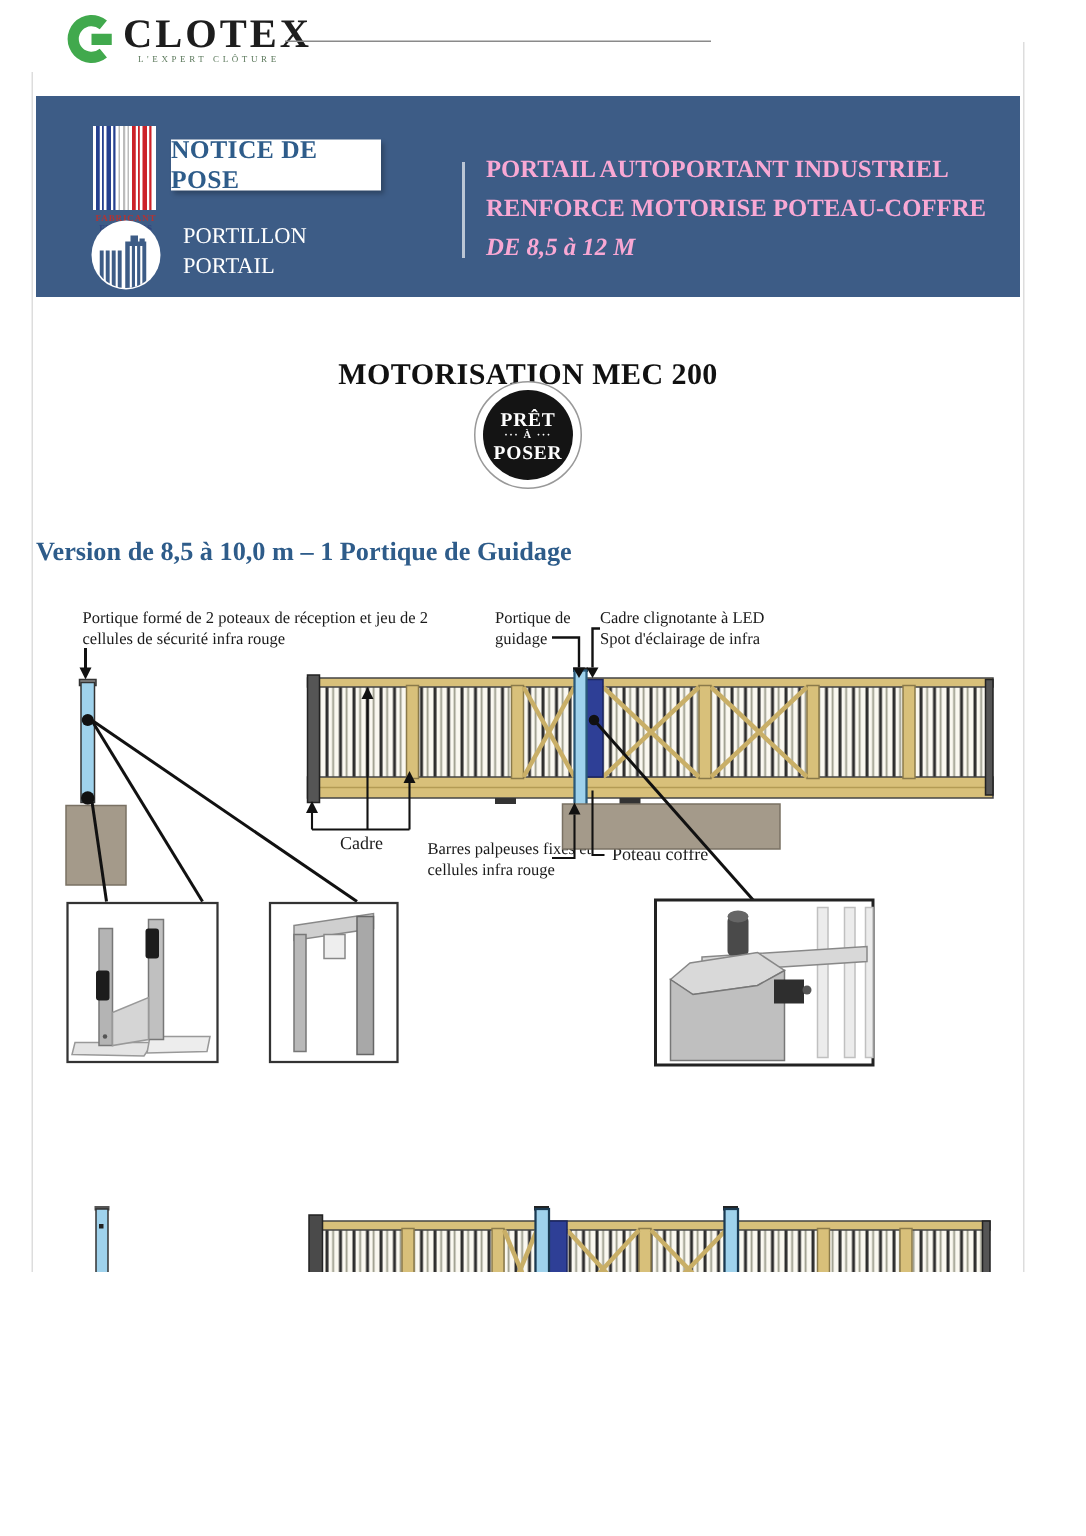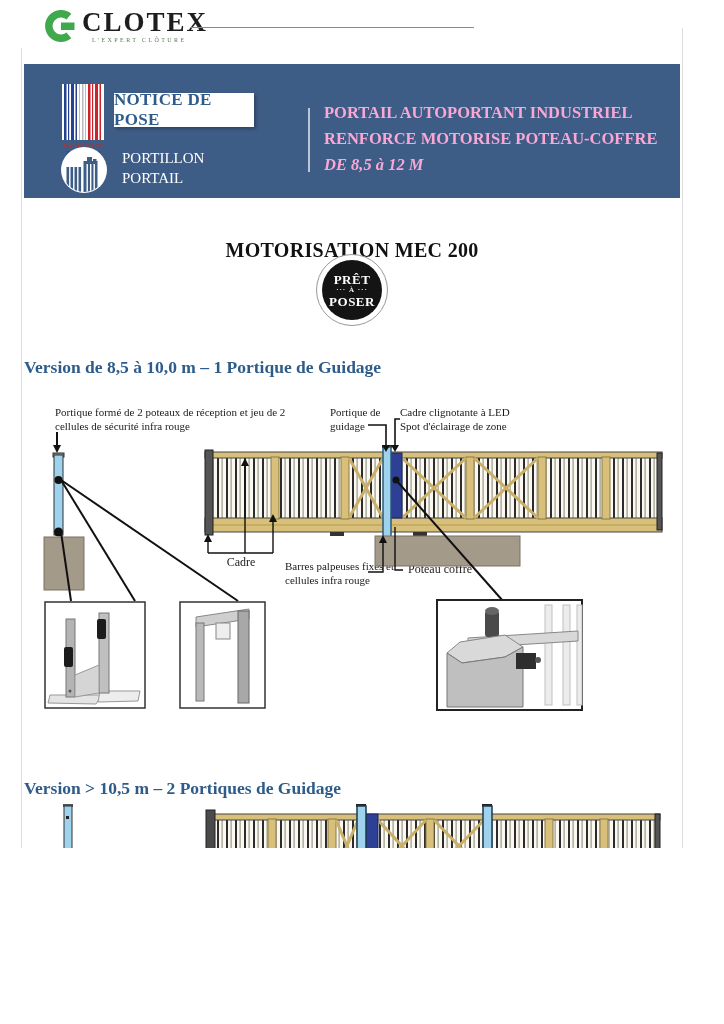--- a/index.html
+++ b/index.html
@@ -151,21 +151,21 @@
       <span class="big">POSER</span>
     </div>
   </div>
 
   <div class="abs version-heading" style="top:340px;">Version de 8,5 à 10,0 m – 1 Portique de Guidage</div>
 
   <div class="abs diag-label lbl-reception">Portique formé de 2 poteaux de réception et jeu de 2 cellules de sécurité infra rouge</div>
   <div class="abs diag-label lbl-guidage">Portique de guidage</div>
   <div class="abs diag-label lbl-lampe">
     <span>Cadre clignotante à LED</span>
-    <span>Spot d'éclairage de zone</span>
+    <span>Spot d'éclairage de infra</span>
   </div>
   <div class="abs diag-label lbl-cadre">Cadre</div>
   <div class="abs diag-label lbl-barres">Barres palpeuses fixes et cellules infra rouge</div>
   <div class="abs diag-label lbl-poteau">Poteau coffre</div>
 
   <svg class="abs" style="left:0;top:395px;" width="724" height="325" viewBox="0 0 724 325">
     <defs>
       <pattern id="bars1" width="9" height="10" patternUnits="userSpaceOnUse">
         <rect width="9" height="10" fill="#faf8f0"></rect>
         <rect x="1" width="2" height="10" fill="#2c2c2c"></rect>
@@ -267,21 +267,20 @@
       <polygon points="468,243 578,236 578,246 468,253" fill="#d8d8d8" stroke="#888" stroke-width="1"></polygon>
       <rect x="485" y="216" width="14" height="26" rx="3" fill="#4a4a4a"></rect>
       <ellipse cx="492" cy="216" rx="7" ry="4" fill="#666"></ellipse>
       <polygon points="447,258 460,247 505,240 523,252 505,262 462,268" fill="#d9d9d9" stroke="#888" stroke-width="1"></polygon>
       <polygon points="447,258 462,268 505,262 523,252 523,312 447,312" fill="#bfbfbf" stroke="#777" stroke-width="1"></polygon>
       <rect x="516" y="258" width="20" height="16" fill="#2e2e2e"></rect>
       <circle cx="538" cy="265" r="3" fill="#555"></circle>
     </g>
   </svg>
 
-  <div class="abs version-heading" style="top:761px;">Version &gt; 10,5 m – 2 Portiques de Guidage</div>
 
   <svg class="abs" style="left:0;top:800px;" width="724" height="135" viewBox="0 0 724 135">
 
     <rect x="63" y="4" width="10" height="3" fill="#555"></rect>
     <rect x="64" y="6" width="8" height="72" fill="var(--portique-blue)" stroke="#333" stroke-width="1"></rect>
     <rect x="66" y="16" width="3" height="3" fill="#222"></rect>
     <rect x="66" y="60" width="3" height="3" fill="#222"></rect>
     <rect x="50" y="78" width="38" height="50" fill="var(--concrete)" stroke="#7a7163" stroke-width="1"></rect>
 
     <rect x="216" y="20" width="440" height="52" fill="url(#bars1)"></rect>

